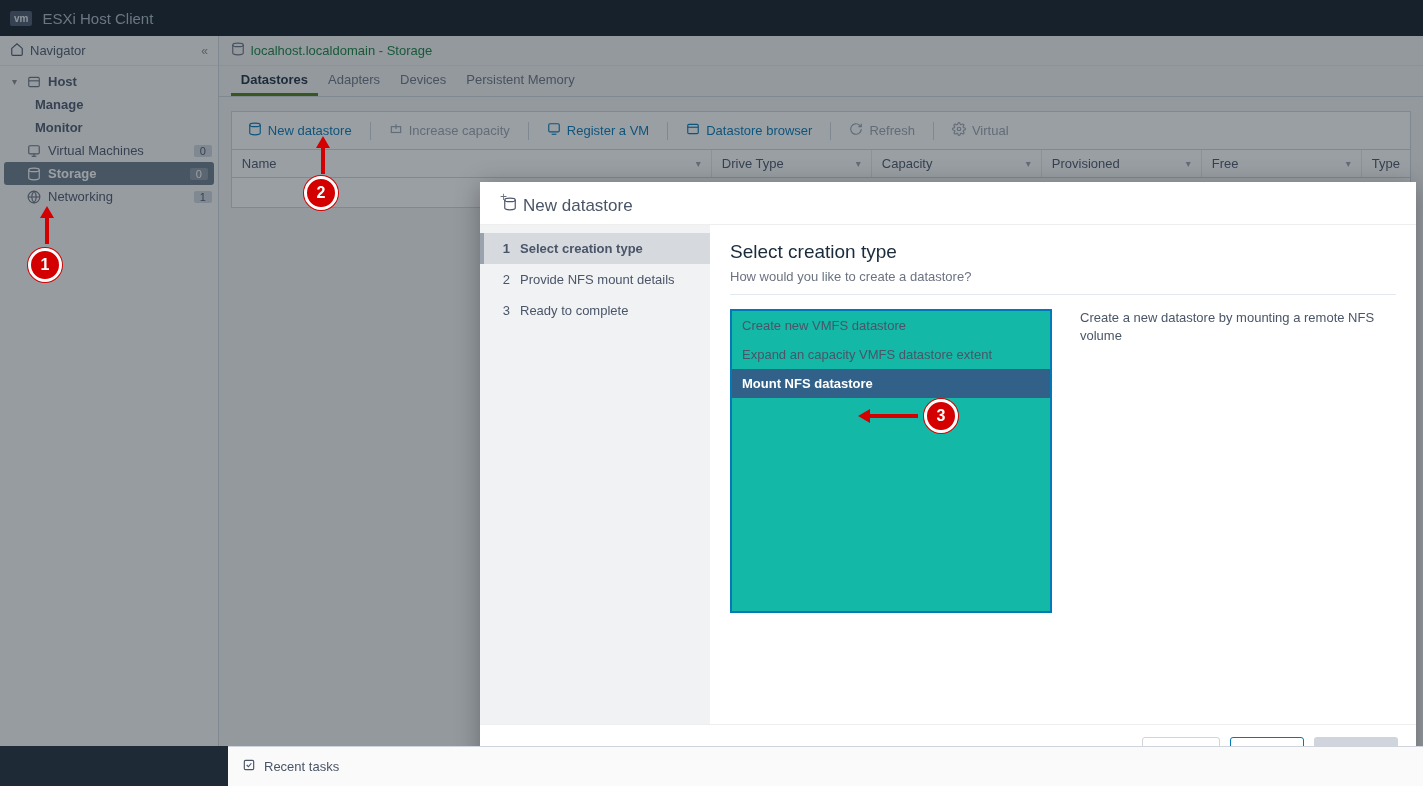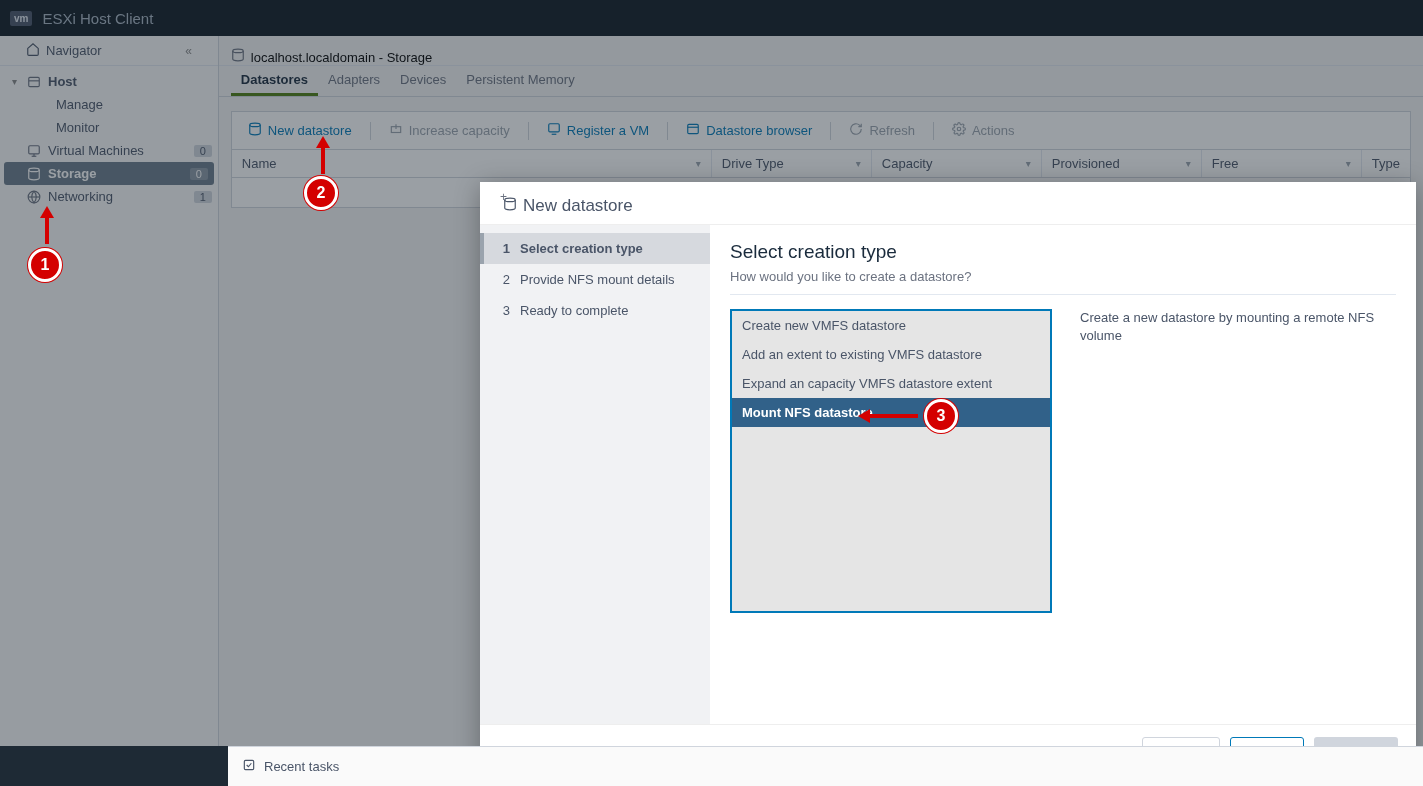--- a/index.html
+++ b/index.html
@@ -8,36 +8,36 @@
 
 .header { height:36px; background:#0f1a24; color:#c8d2dc; display:flex; align-items:center; padding:0 10px; }
 .header .vm-logo { background:#4a5568; color:#e2e8f0; font-size:10px; font-weight:bold; padding:2px 4px; border-radius:2px; margin-right:10px; }
 .header .title { font-size:15px; color:#a8b5c2; }
 
 
 .main { display:flex; height:calc(100% - 36px - 40px); }
 
 
 .sidebar { width:222px; background:#fafafa; border-right:1px solid #d0d5dd; display:flex; flex-direction:column; }
-.sidebar-header { height:30px; display:flex; align-items:center; justify-content:space-between; padding:0 26px; border-bottom:1px solid #e2e8f0; color:#4a5568; }
+.sidebar-header { height:30px; display:flex; align-items:center; justify-content:space-between; padding:0 10px; border-bottom:1px solid #e2e8f0; color:#4a5568; }
 .sidebar-header .collapse { color:#888; font-size:12px; }
 .tree { padding:4px 0; }
 .tree-item { display:flex; align-items:center; padding:4px 6px; color:#4a5568; cursor:pointer; position:relative; }
 .tree-item.lvl1 { padding-left:12px; }
-.tree-item.lvl2 { padding-left:56px; }
+.tree-item.lvl2 { padding-left:35px;font-weight:bold; }
 .tree-item .chev { width:12px; color:#888; font-size:10px; margin-right:2px; }
 .tree-item .ico { width:16px; margin-right:6px; color:#6b7280; display:inline-flex; align-items:center; justify-content:center; }
 .tree-item.selected { background:#6b7b8a; color:#fff; border-radius:3px; margin:0 4px; padding-left:8px; }
 .tree-item.selected .ico { color:#fff; }
 .tree-item .badge { margin-left:auto; background:#d0d5dd; color:#4a5568; font-size:11px; padding:0 6px; border-radius:2px; min-width:18px; text-align:center; }
 .tree-item.selected .badge { background:#8a97a4; color:#fff; }
 
 
 .content { flex:1; background:#f4f4f4; display:flex; flex-direction:column; }
-.breadcrumb-bar { height:30px; display:flex; align-items:flex-end; padding:0 12px; color:#000000; border-bottom:1px solid #e2e8f0; }
+.breadcrumb-bar { height:30px; display:flex; align-items:center; padding:0 12px; color:#15803d; border-bottom:1px solid #e2e8f0; }
 .breadcrumb-bar .ico { margin-right:6px; color:#6b7280; }
 .tabs { display:flex; padding:0 12px; border-bottom:1px solid #d0d5dd; }
 .tab { padding:6px 10px; color:#6b7280; cursor:pointer; font-size:13px; }
 .tab.active { color:#1a2b3c; font-weight:600; border-bottom:3px solid #4d7c0f; }
 
 .toolbar { background:#fff; border:1px solid #d0d5dd; margin:14px 12px 0 12px; padding:6px 8px; display:flex; align-items:center; gap:4px; }
 .tb-btn { display:flex; align-items:center; gap:6px; padding:4px 8px; font-size:13px; cursor:pointer; color:#0079b8; border-radius:3px; }
 .tb-btn.disabled { color:#9aa3ad; cursor:default; }
 .tb-btn .ico { color:inherit; }
 .tb-sep { width:1px; height:18px; background:#d0d5dd; margin:0 6px; }
@@ -61,21 +61,21 @@
 .dialog-header .plus { position:relative; top:-6px; left:2px; font-size:12px; color:#6b7280; }
 .dialog-body { flex:1; display:flex; }
 .wizard-nav { width:230px; background:#f1f2f4; padding:8px 0; }
 .wiz-step { padding:8px 14px; color:#4a5568; font-size:13px; display:flex; gap:10px; border-left:4px solid transparent; }
 .wiz-step.active { background:#d6d9de; border-left:4px solid #9aa3ad; font-weight:600; }
 .wiz-step .num { width:12px; text-align:right; }
 .wizard-content { flex:1; padding:16px 20px; }
 .wizard-content h2 { font-size:19px; color:#1a2b3c; font-weight:500; margin-bottom:6px; }
 .wizard-content .sub { color:#6b7280; font-size:13px; margin-bottom:14px; padding-bottom:10px; border-bottom:1px solid #e2e8f0; }
 .option-row { display:flex; gap:28px; }
-.option-list { width:322px; border:2px solid #0079b8; min-height:304px; background:#e5e5e5; }
+.option-list { width:322px; border:2px solid #0079b8; min-height:304px; background:#14b8a6; }
 .option { padding:7px 10px; font-size:13px; color:#4a5568; cursor:pointer; }
 .option.selected { background:#316189; color:#fff; font-weight:600; }
 .option-desc { flex:1; color:#4a5568; font-size:13px; line-height:1.4; }
 .dialog-footer { padding:12px 18px; display:flex; justify-content:flex-end; gap:10px; border-top:1px solid #eee; }
 .btn { padding:8px 18px; font-size:13px; font-weight:600; letter-spacing:0.5px; border:1px solid transparent; background:transparent; cursor:pointer; border-radius:3px; }
 .btn.cancel { color:#0079b8; }
 .btn.back { color:#9aa3ad; border:1px solid #d0d5dd; cursor:default; }
 .btn.next { color:#0079b8; border:1px solid #0079b8; }
 .btn.finish { background:#d0d5dd; color:#fff; cursor:default; }
 
@@ -220,21 +220,21 @@
               <polyline points="21 3 21 8 16 8"></polyline>
             </svg></span>
         <span>Refresh</span>
       </div>
       <div class="tb-sep"></div>
       <div class="tb-btn disabled">
         <span class="ico"><svg viewBox="0 0 24 24" fill="none" stroke="currentColor" stroke-width="2">
               <circle cx="12" cy="12" r="3"></circle>
               <path d="M19.4 15a1.7 1.7 0 0 0 .3 1.8l.1.1a2 2 0 1 1-2.8 2.8l-.1-.1a1.7 1.7 0 0 0-1.8-.3 1.7 1.7 0 0 0-1 1.5V21a2 2 0 1 1-4 0v-.1a1.7 1.7 0 0 0-1-1.5 1.7 1.7 0 0 0-1.8.3l-.1.1a2 2 0 1 1-2.8-2.8l.1-.1a1.7 1.7 0 0 0 .3-1.8 1.7 1.7 0 0 0-1.5-1H3a2 2 0 1 1 0-4h.1a1.7 1.7 0 0 0 1.5-1 1.7 1.7 0 0 0-.3-1.8l-.1-.1a2 2 0 1 1 2.8-2.8l.1.1a1.7 1.7 0 0 0 1.8.3h0a1.7 1.7 0 0 0 1-1.5V3a2 2 0 1 1 4 0v.1a1.7 1.7 0 0 0 1 1.5h0a1.7 1.7 0 0 0 1.8-.3l.1-.1a2 2 0 1 1 2.8 2.8l-.1.1a1.7 1.7 0 0 0-.3 1.8v0a1.7 1.7 0 0 0 1.5 1H21a2 2 0 1 1 0 4h-.1a1.7 1.7 0 0 0-1.5 1z"></path>
             </svg></span>
-        <span>Actions</span>
+        <span>Virtual</span>
       </div>
     </div>
 
     <div class="table-head">
       <div class="th name">
           <span>Name</span>
           <span class="sort">▾</span>
         </div>
       <div class="th drive">
           <span>Drive Type</span>
@@ -287,21 +287,20 @@
           <span class="num">3</span>
           <span>Ready to complete</span>
         </div>
     </div>
     <div class="wizard-content">
       <h2>Select creation type</h2>
       <div class="sub">How would you like to create a datastore?</div>
       <div class="option-row">
         <div class="option-list">
           <div class="option">Create new VMFS datastore</div>
-          <div class="option">Add an extent to existing VMFS datastore</div>
           <div class="option">Expand an capacity VMFS datastore extent</div>
           <div class="option selected">Mount NFS datastore</div>
         </div>
         <div class="option-desc">Create a new datastore by mounting a remote NFS volume</div>
       </div>
     </div>
   </div>
   <div class="dialog-footer">
     <button class="btn cancel">CANCEL</button>
     <button class="btn back">BACK</button>

